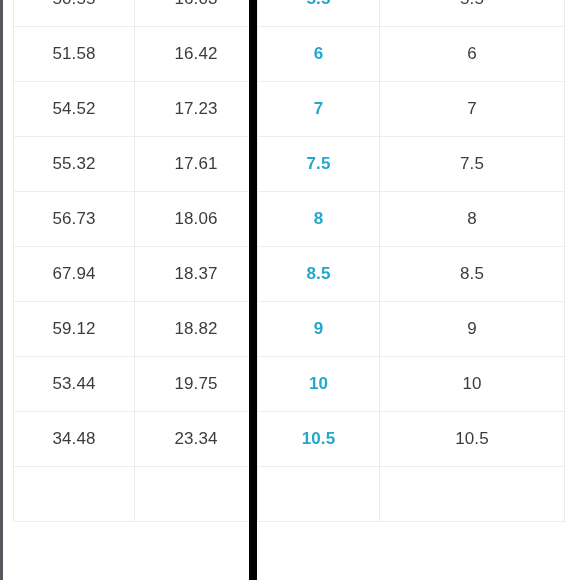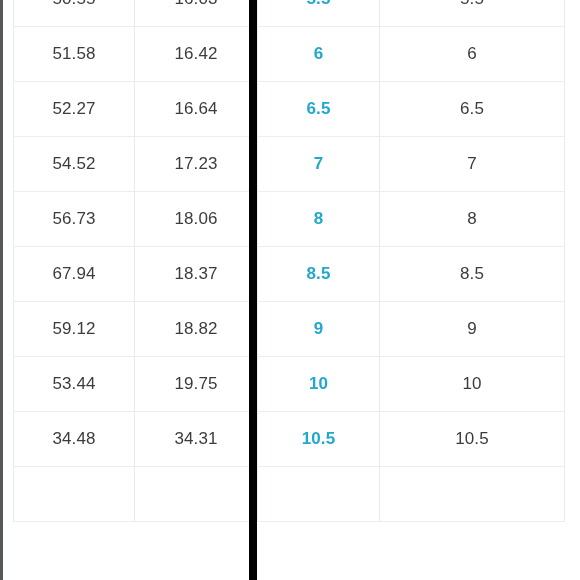--- a/index.html
+++ b/index.html
@@ -120,30 +120,30 @@
               <td class="col-accent">5.5</td>
               <td class="col-last">5.5</td>
             </tr>
             <tr>
               <td>51.58</td>
               <td>16.42</td>
               <td class="col-accent">6</td>
               <td class="col-last">6</td>
             </tr>
             <tr>
-              <td>52.27</td>
-              <td>16.64</td>
-              <td class="col-accent">6.5</td>
-              <td class="col-last">6.5</td>
-            </tr>
-            <tr>
               <td>54.52</td>
               <td>17.23</td>
               <td class="col-accent">7</td>
               <td class="col-last">7</td>
+            </tr>
+            <tr>
+              <td>55.32</td>
+              <td>17.61</td>
+              <td class="col-accent">7.5</td>
+              <td class="col-last">7.5</td>
             </tr>
             <tr>
               <td>56.73</td>
               <td>18.06</td>
               <td class="col-accent">8</td>
               <td class="col-last">8</td>
             </tr>
             <tr>
               <td>67.94</td>
               <td>18.37</td>
@@ -157,21 +157,21 @@
               <td class="col-last">9</td>
             </tr>
             <tr>
               <td>53.44</td>
               <td>19.75</td>
               <td class="col-accent">10</td>
               <td class="col-last">10</td>
             </tr>
             <tr>
               <td>34.48</td>
-              <td>34.31</td>
+              <td>23.34</td>
               <td class="col-accent">10.5</td>
               <td class="col-last">10.5</td>
             </tr>
             <tr>
               <td></td>
               <td></td>
               <td class="col-accent"></td>
               <td class="col-last"></td>
             </tr>
           </tbody>

